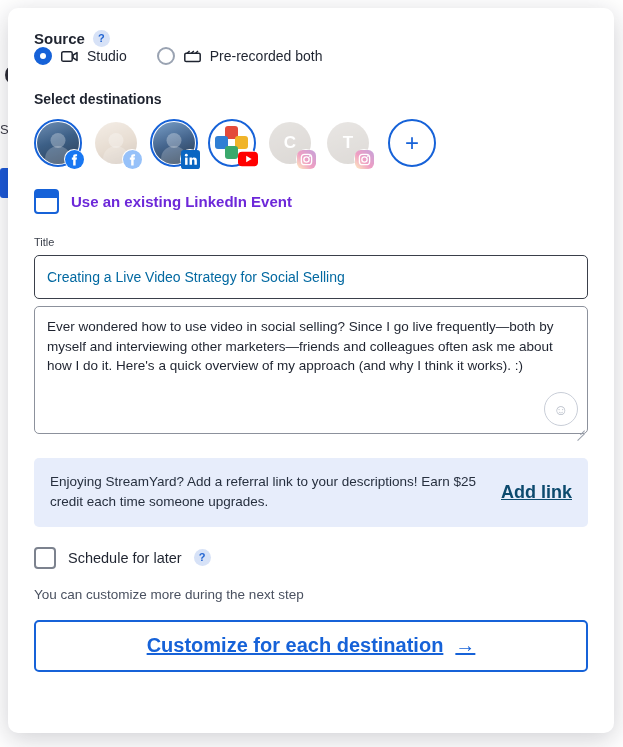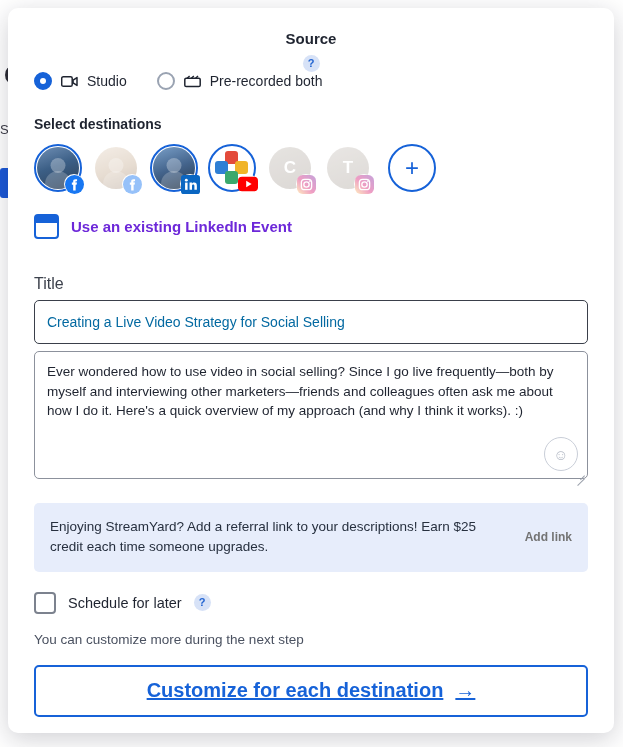--- a/index.html
+++ b/index.html
@@ -65,21 +65,20 @@
     padding: 22px 26px 0 26px;
   }
 
   .row-label {
     font-size: 15px;
     color: #1f2430;
     font-weight: bold;
     display: flex;
     align-items: center;
     gap: 8px;
-    flex-direction: column;
   }
 
   .help-icon {
     width: 17px;
     height: 17px;
     border-radius: 50%;
     background: #d7e2f7;
     color: #2264d1;
     font-size: 11px;
     font-weight: bold;
@@ -238,22 +237,22 @@
     background: #1662d8;
   }
   .event-link-text {
     color: #6d28d9;
     font-size: 15px;
     font-weight: bold;
   }
 
   
   .field-label {
-    margin-top: 36px;
-    font-size: 16px;
+    margin-top: 22px;
+    font-size: 11px;
     color: #3c414c;
   }
   .text-input {
     margin-top: 7px;
     width: 100%;
     box-sizing: border-box;
     height: 44px;
     border: 1px solid #3a3f4a;
     border-radius: 5px;
     padding: 0 12px;
@@ -329,25 +328,26 @@
     align-items: center;
     gap: 14px;
   }
   .promo-text {
     flex: 1;
     font-size: 13.5px;
     line-height: 1.5;
     color: #27303f;
   }
   .promo-link {
-    color: #737373;
-    font-size: 12px;
+    color: #0c4a6e;
+    font-size: 18px;
     font-weight: bold;
     white-space: nowrap;
     cursor: pointer;
+    text-decoration: underline;
   }
 
   
   .schedule-row {
     margin-top: 20px;
     display: flex;
     align-items: center;
     gap: 12px;
   }
   .checkbox {

